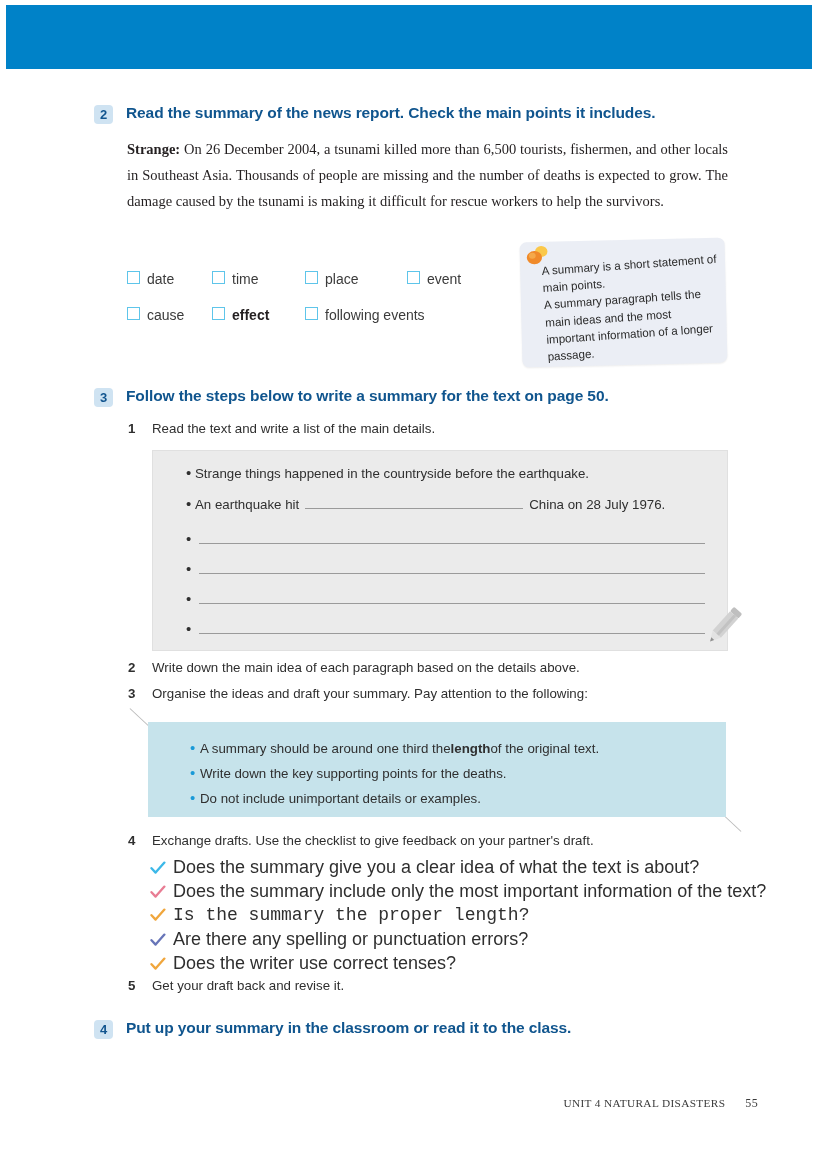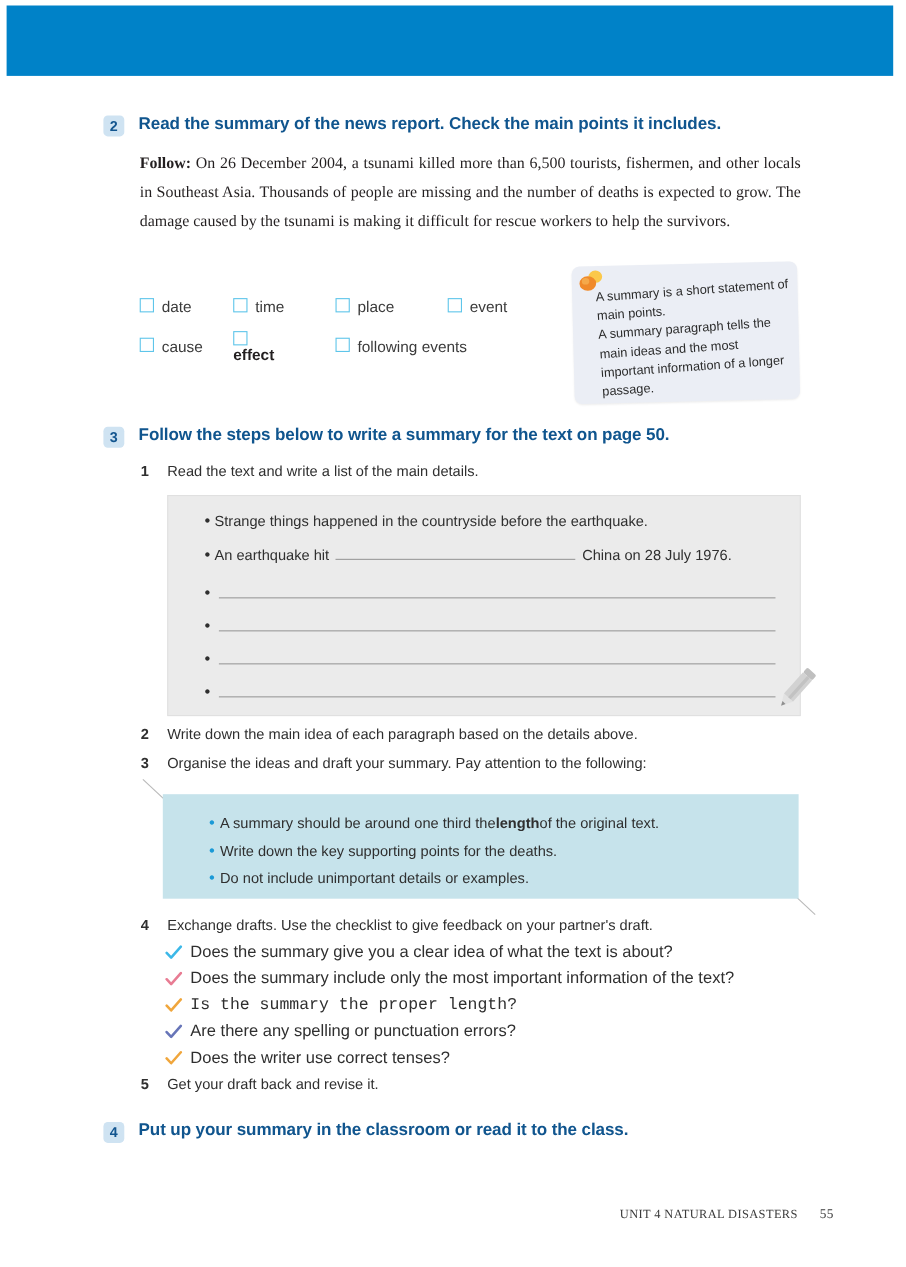--- a/index.html
+++ b/index.html
@@ -218,21 +218,21 @@
     transform-origin: center;
   }
   .corner-tl { left: 124px; top: 723px; transform: rotate(43deg); }
   .corner-br { left: 703px; top: 816px; transform: rotate(43deg); }
 
   
   .check-item {
     position: absolute;
     display: flex;
     align-items: center;
-    font-size: 15px;
+    font-size: 18px;
     color: #2f2f2f;
     white-space: nowrap;
   }
   .tick {
     width: 16px;
     height: 14px;
     flex: none;
     margin-right: 7px;
   }
 
@@ -254,21 +254,21 @@
 <body>
 
 <div class="top-banner"></div>
 
 <div class="section-head" style="left:94px; top:104px;">
   <div class="sec-num">2</div>
   <div class="sec-title">Read the summary of the news report. Check the main points it includes.</div>
 </div>
 
 <div class="summary-block">
-  <span class="lead">Follow:</span><span> On 26 December 2004, a tsunami killed more than 6,500 tourists, fishermen, and other locals in Southeast Asia. Thousands of people are missing and the number of deaths is expected to grow. The damage caused by the tsunami is making it difficult for rescue workers to help the survivors.</span>
+  <span class="lead">Strange:</span><span> On 26 December 2004, a tsunami killed more than 6,500 tourists, fishermen, and other locals in Southeast Asia. Thousands of people are missing and the number of deaths is expected to grow. The damage caused by the tsunami is making it difficult for rescue workers to help the survivors.</span>
 </div>
 
 <div class="checkbox-area">
   <div class="cb-row">
     <div class="cb-item" style="width:85px;">
       <span class="cb-box"></span>
       <span class="cb-label">date</span>
     </div>
     <div class="cb-item" style="width:93px;">
       <span class="cb-box"></span>
@@ -281,21 +281,21 @@
     <div class="cb-item">
       <span class="cb-box"></span>
       <span class="cb-label">event</span>
     </div>
   </div>
   <div class="cb-row">
     <div class="cb-item" style="width:85px;">
       <span class="cb-box"></span>
       <span class="cb-label">cause</span>
     </div>
-    <div class="cb-item" style="width:93px;flex-direction:column;">
+    <div class="cb-item" style="width:93px;">
       <span class="cb-box"></span>
       <span class="cb-label bold">effect</span>
     </div>
     <div class="cb-item">
       <span class="cb-box"></span>
       <span class="cb-label">following events</span>
     </div>
   </div>
 </div>
 

